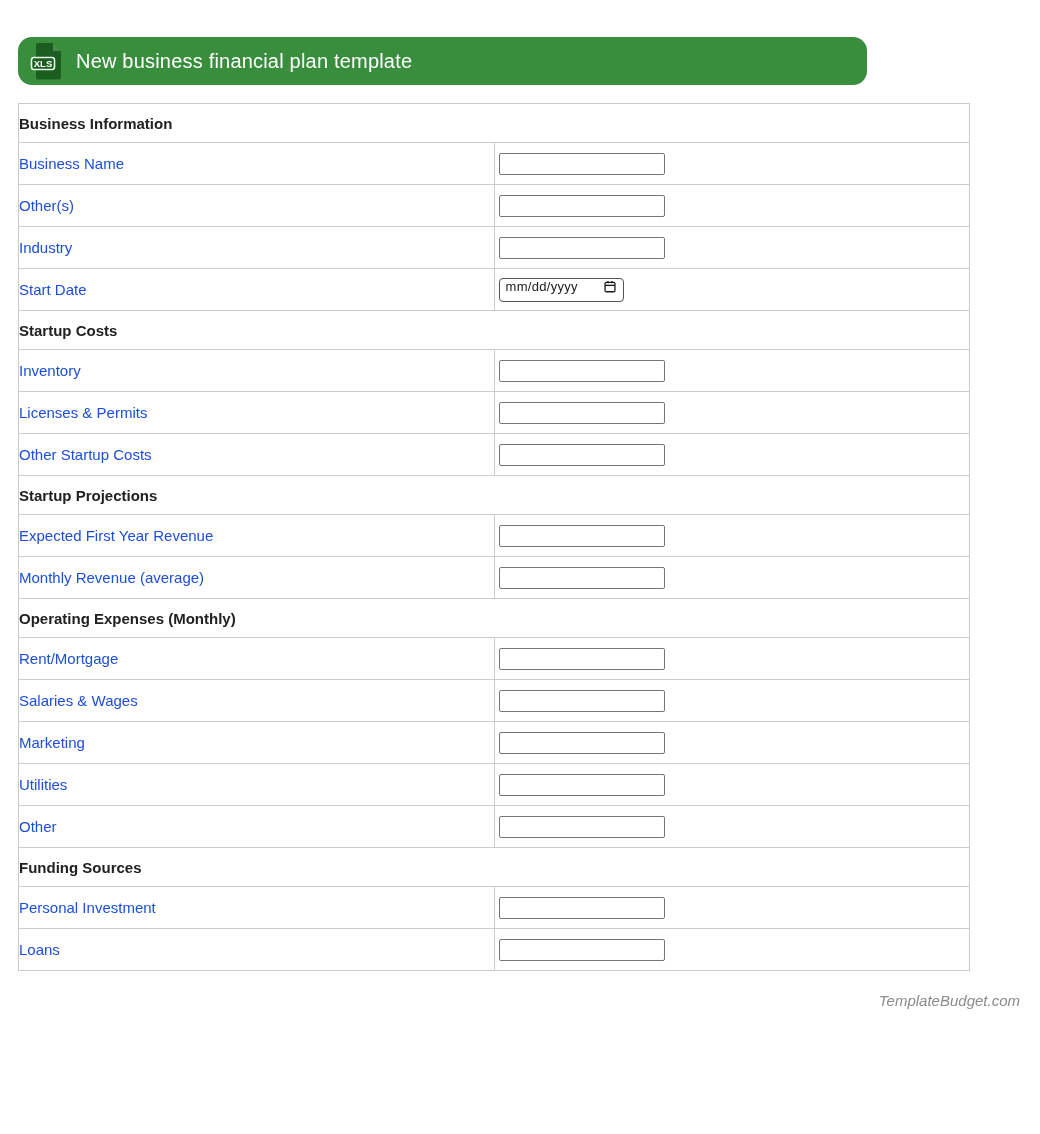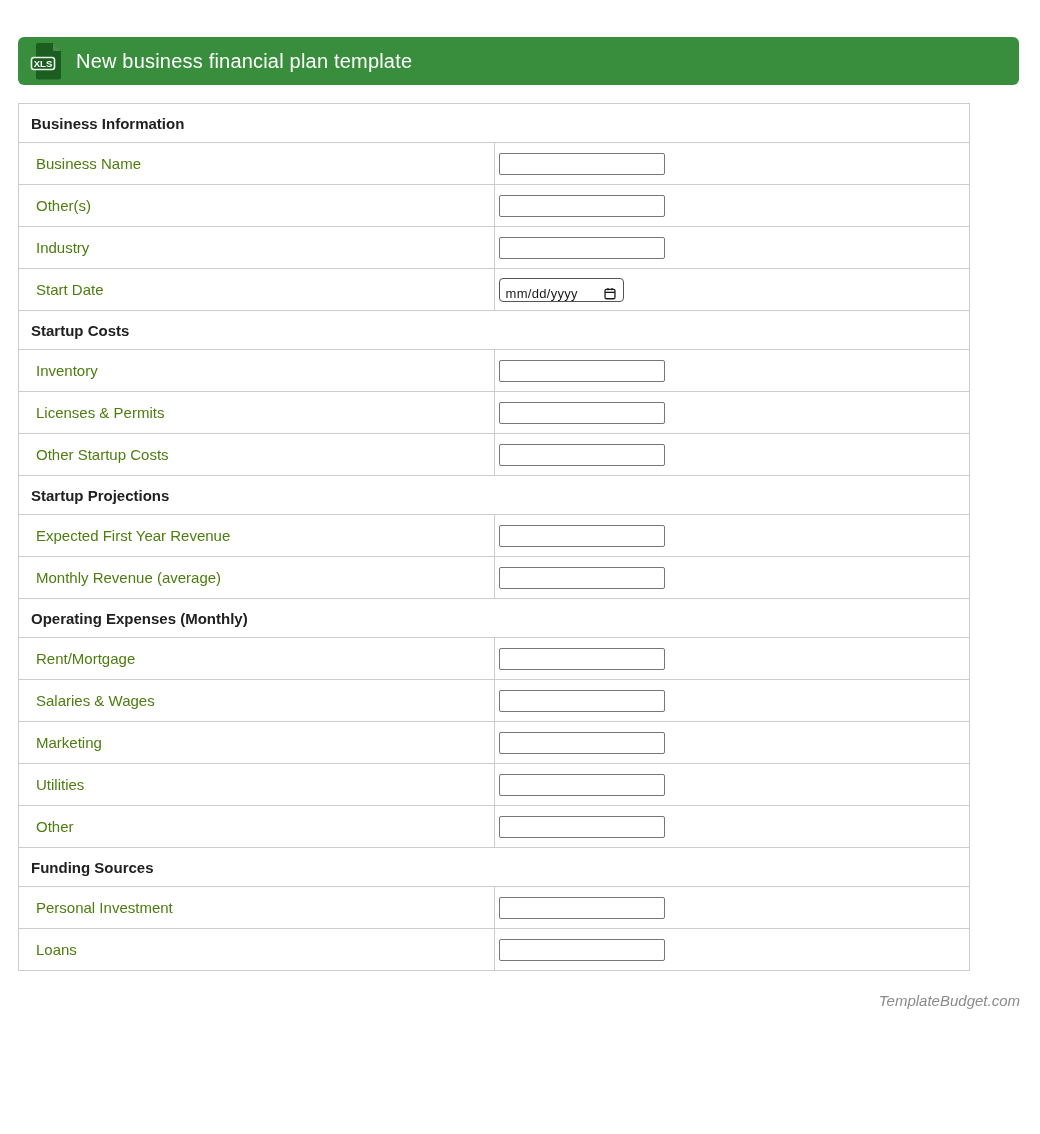--- a/index.html
+++ b/index.html
@@ -7,23 +7,23 @@
     margin: 0; padding: 0;
     width: 1040px; height: 1134px;
     background: #ffffff;
     font-family: "Liberation Sans", sans-serif;
     overflow: hidden;
   }
   .page { padding: 37px 20px 0 18px; }
 
   
   .header-bar {
-    width: 1001px; height: 48px;
+    width: 849px; height: 48px;
     background: #388e3c;
-    border-radius: 6px;
+    border-radius: 14px;
     display: flex; align-items: center;
     padding: 0 12px;
   }
   .header-bar .file-icon { flex: 0 0 auto; display: block; }
   .header-title {
     color: #ffffff;
     font-size: 20px;
     font-weight: 500;
     margin-left: 12px;
     letter-spacing: 0.2px;
@@ -33,32 +33,32 @@
   
   table.plan-table {
     margin-top: 18px;
     width: 952px;
     border-collapse: collapse;
     table-layout: fixed;
   }
   table.plan-table td { border: 1px solid #cccccc; }
   td.section-cell {
     height: 39px;
-    padding: 0 12px;
+    padding: 0 0;
     font-size: 15px;
     font-weight: bold;
     color: #212121;
     vertical-align: middle;
   }
   td.label-cell {
     width: 519px;
     height: 42px;
-    padding: 0 17px;
+    padding: 0 0;
     font-size: 15px;
-    color: #4d7c0f;
+    color: #1d4ed8;
     vertical-align: middle;
   }
   td.input-cell {
     padding: 0 4px;
     vertical-align: middle;
   }
   input.text-input {
     width: 166px; height: 22px;
     border: 1.5px solid #767676;
     border-radius: 2px;
@@ -68,21 +68,21 @@
     font-family: "Liberation Sans", sans-serif;
     color: #1a1a1a;
     outline: none;
     display: block;
   }
   .date-input {
     width: 125px; height: 24px;
     border: 1px solid #545454;
     border-radius: 4px;
     background: #ffffff;
-    display: flex; align-items: flex-end; justify-content: space-between;
+    display: flex; align-items: flex-start; justify-content: space-between;
     padding: 0 6px;
     cursor: default;
   }
   .date-placeholder {
     font-size: 13px;
     color: #1a1a1a;
     letter-spacing: 0.3px;
     white-space: nowrap;
   }
   .calendar-icon { display: block; flex: 0 0 auto; margin-left: 6px; }

